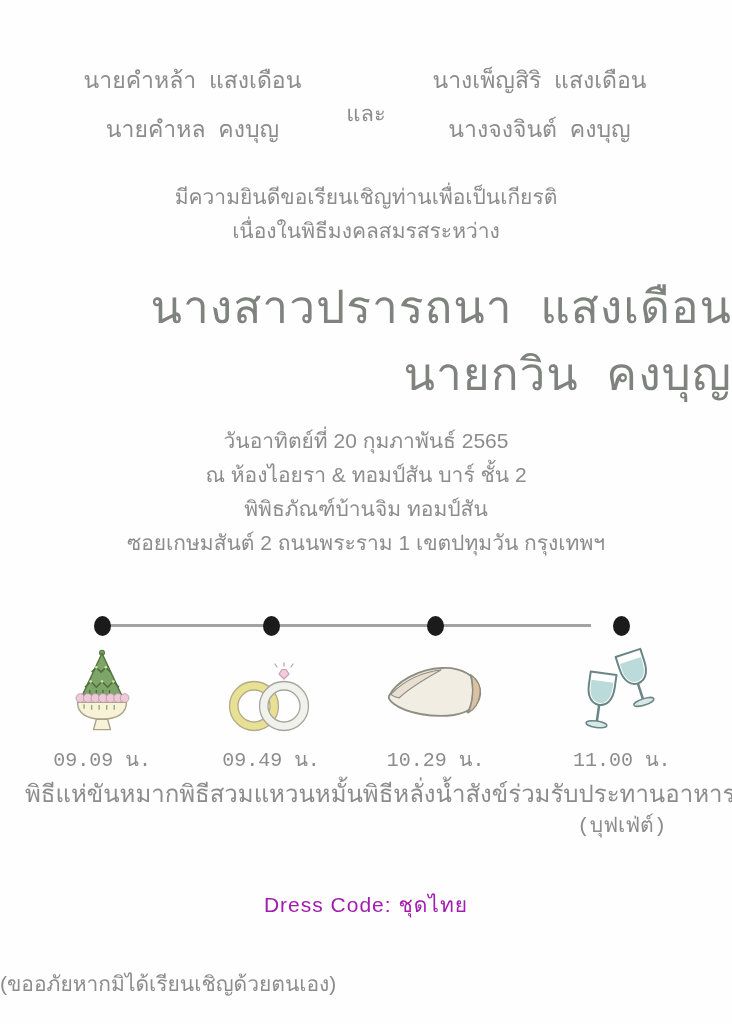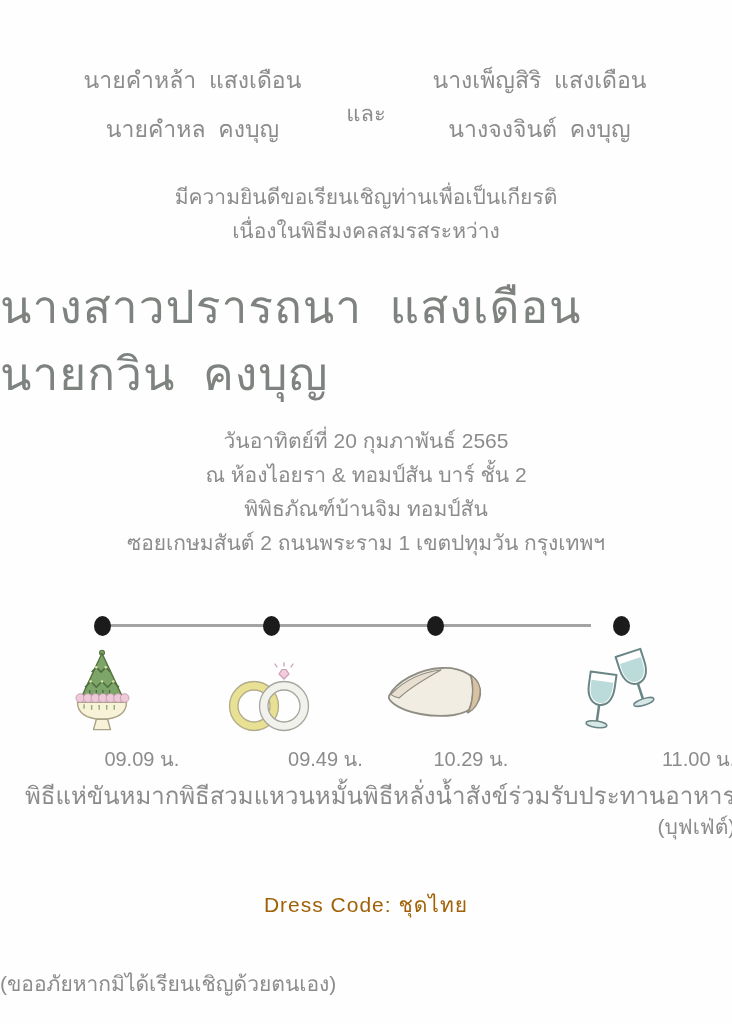--- a/index.html
+++ b/index.html
@@ -42,21 +42,21 @@
     margin-top: 26px;
     text-align: center;
     font-size: 21px;
     line-height: 34px;
     color: #8c8c8c;
   }
 
   
   .couple {
     margin-top: 26px;
-    text-align: left;
+    text-align: right;
     font-size: 46px;
     line-height: 67px;
     font-weight: 400;
     color: #7e837f;
     letter-spacing: 1px;
   }
 
   
   .details {
     margin-top: 16px;
@@ -73,21 +73,21 @@
   }
   .track-line {
     position: absolute;
     left: 12.5%;
     right: 12.5%;
     top: 8px;
     height: 3px;
     background: #a3a3a3;
   }
   .cols { display: flex; }
-  .col { flex: 1; text-align: right; position: relative; }
+  .col { flex: 1; text-align: center; position: relative; font-family: Liberation Mono, monospace; }
   .dot {
     width: 17px;
     height: 20px;
     border-radius: 50%;
     background: #1b1b1b;
     margin: 0 auto;
   }
   .icon-box {
     height: 94px;
     margin-top: 4px;
@@ -114,21 +114,21 @@
     color: #8c8c8c;
     white-space: nowrap;
   }
 
   
   .dress-code {
     margin-top: 46px;
     text-align: center;
     font-size: 21px;
     letter-spacing: 1px;
-    color: #a16207;
+    color: #a21caf;
   }
   .apology {
     margin-top: 46px;
     text-align: left;
     font-size: 21px;
     color: #8c8c8c;
   }
 
   svg { display: block; }
 </style>

